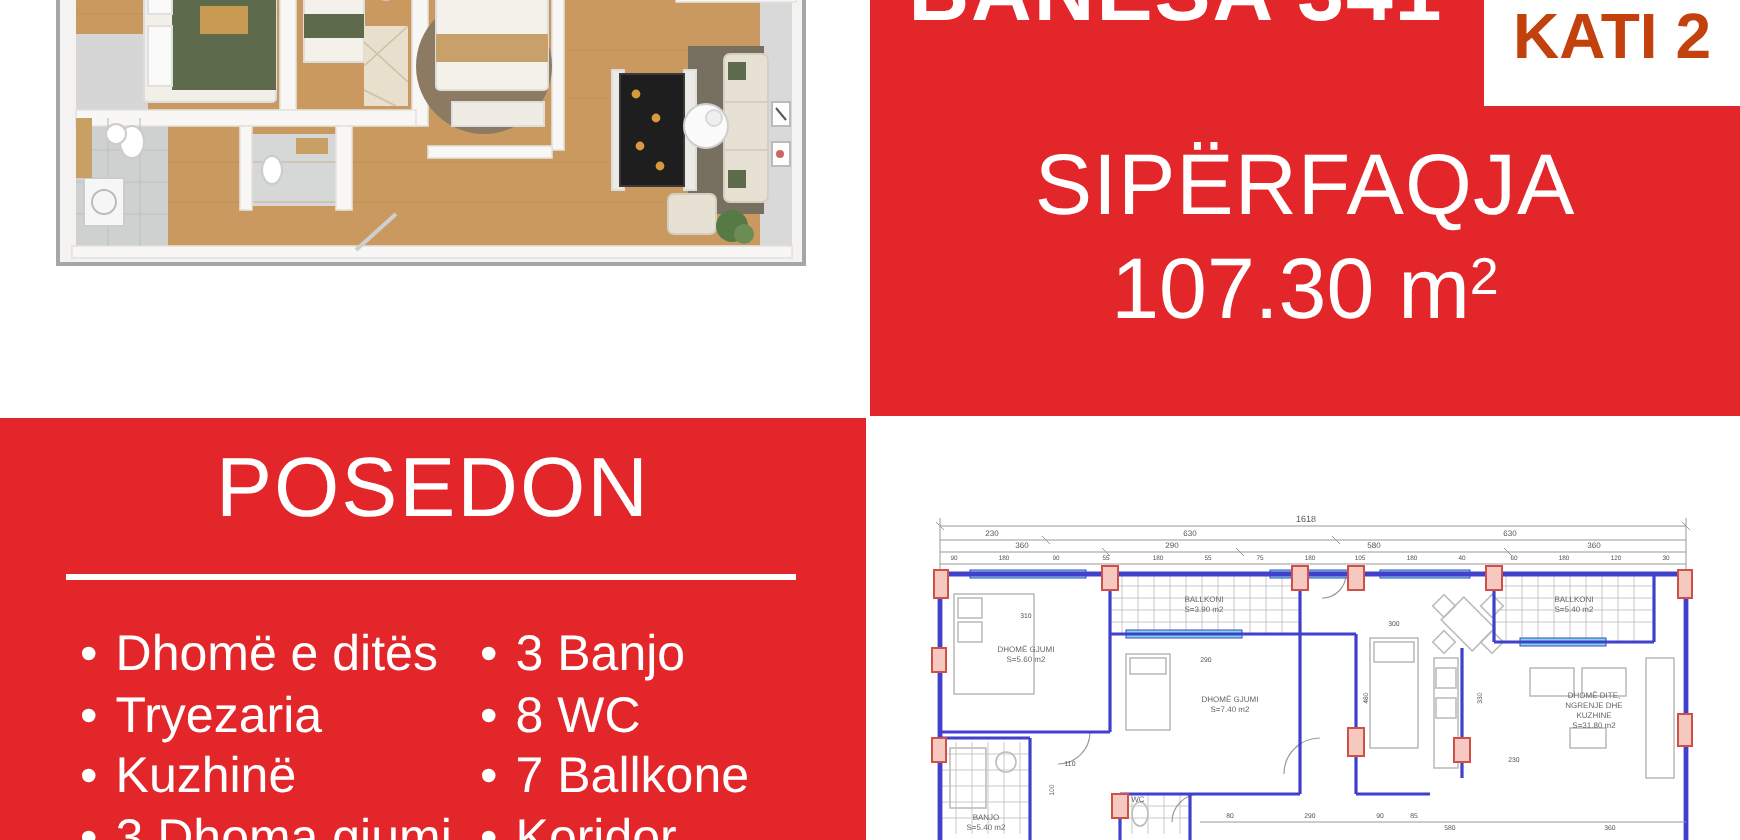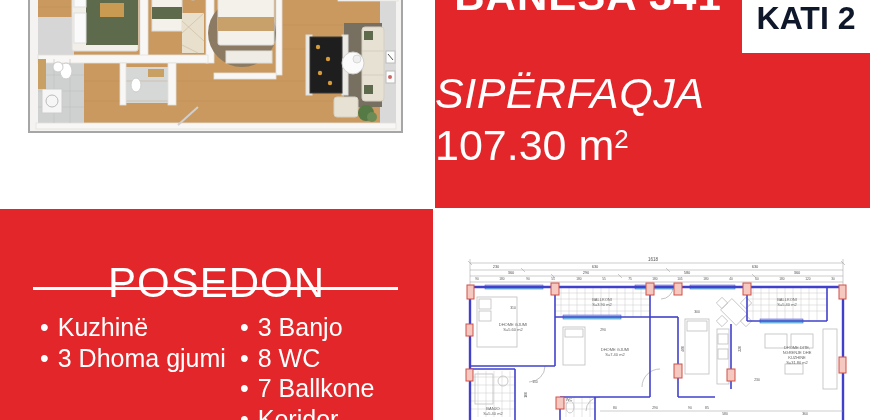--- a/index.html
+++ b/index.html
@@ -9,30 +9,30 @@
   #q-tl{left:0;top:0;width:433px;height:208px;background:#ffffff;}
   #q-tr{left:435px;top:0;width:435px;height:208px;background:#E2262A;}
   #q-bl{left:0;top:209px;width:433px;height:211px;background:#E2262A;}
   #q-br{left:435px;top:209px;width:435px;height:211px;background:#ffffff;}
 
   
   .banesa-title{position:absolute;top:-25px;left:0;width:306px;text-align:center;
     color:#ffffff;font-size:42px;font-weight:bold;line-height:1;letter-spacing:1px;white-space:nowrap;}
   .kati-box{position:absolute;top:0;right:0;width:128px;height:53px;background:#ffffff;
     display:flex;justify-content:center;align-items:flex-start;padding-top:2px;box-sizing:border-box;}
-  .kati-box span{color:#0f172a;font-size:32px;font-weight:bold;line-height:1;}
-  .area-label{position:absolute;top:72px;left:0;width:435px;
-    color:#ffffff;font-size:43px;line-height:1;letter-spacing:0.5px;font-style:italic;}
-  .area-value{position:absolute;top:124px;left:0;width:435px;text-align:left;
+  .kati-box span{color:#c2410c;font-size:32px;font-weight:bold;line-height:1;}
+  .area-label{position:absolute;top:72px;left:0;width:435px;text-align:center;
+    color:#ffffff;font-size:43px;line-height:1;letter-spacing:0.5px;}
+  .area-value{position:absolute;top:124px;left:0;width:435px;text-align:center;
     color:#ffffff;font-size:43px;line-height:1;}
   .area-value sup{font-size:26px;vertical-align:12px;}
 
   
   .posedon-title{position:absolute;top:14px;left:0;width:433px;text-align:center;
-    color:#ffffff;font-size:42px;line-height:1;letter-spacing:1px;margin-top:39px;}
+    color:#ffffff;font-size:42px;line-height:1;letter-spacing:1px;}
   .posedon-divider{position:absolute;top:78px;left:33px;width:365px;height:3px;background:#ffffff;}
   .posedon-list{position:absolute;top:103px;left:40px;right:8px;display:flex;color:#ffffff;}
   .pcol{display:flex;flex-direction:column;}
   .pcol.left{width:200px;}
   .pcol.right{flex:1;}
   .pitem{font-size:25px;line-height:30.5px;white-space:nowrap;}
   .pitem .bullet{margin-right:9px;}
 
   
   .dimtxt{font-family:"Liberation Sans",sans-serif;fill:#555;}
@@ -170,20 +170,22 @@
   </div>
   <div class="area-label">SIPËRFAQJA</div>
   <div class="area-value"><span>107.30 m</span><sup>2</sup></div>
 </div>
 
 <div class="quad" id="q-bl">
   <div class="posedon-title">POSEDON</div>
   <div class="posedon-divider"></div>
   <div class="posedon-list">
     <div class="pcol left">
+      <div class="pitem"><span class="bullet">•</span><span>Dhomë e ditës</span></div>
+      <div class="pitem"><span class="bullet">•</span><span>Tryezaria</span></div>
       <div class="pitem"><span class="bullet">•</span><span>Kuzhinë</span></div>
       <div class="pitem"><span class="bullet">•</span><span>3 Dhoma gjumi</span></div>
     </div>
     <div class="pcol right">
       <div class="pitem"><span class="bullet">•</span><span>3 Banjo</span></div>
       <div class="pitem"><span class="bullet">•</span><span>8 WC</span></div>
       <div class="pitem"><span class="bullet">•</span><span>7 Ballkone</span></div>
       <div class="pitem"><span class="bullet">•</span><span>Koridor</span></div>
     </div>
   </div>

